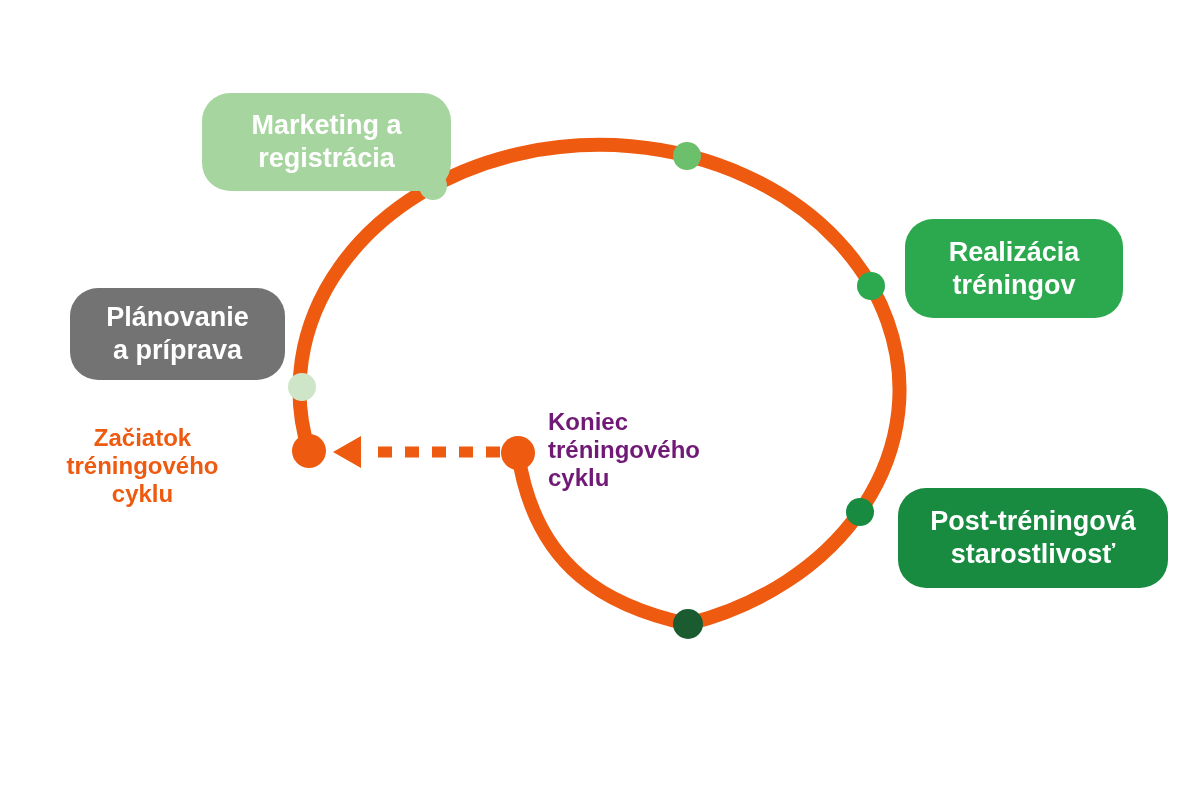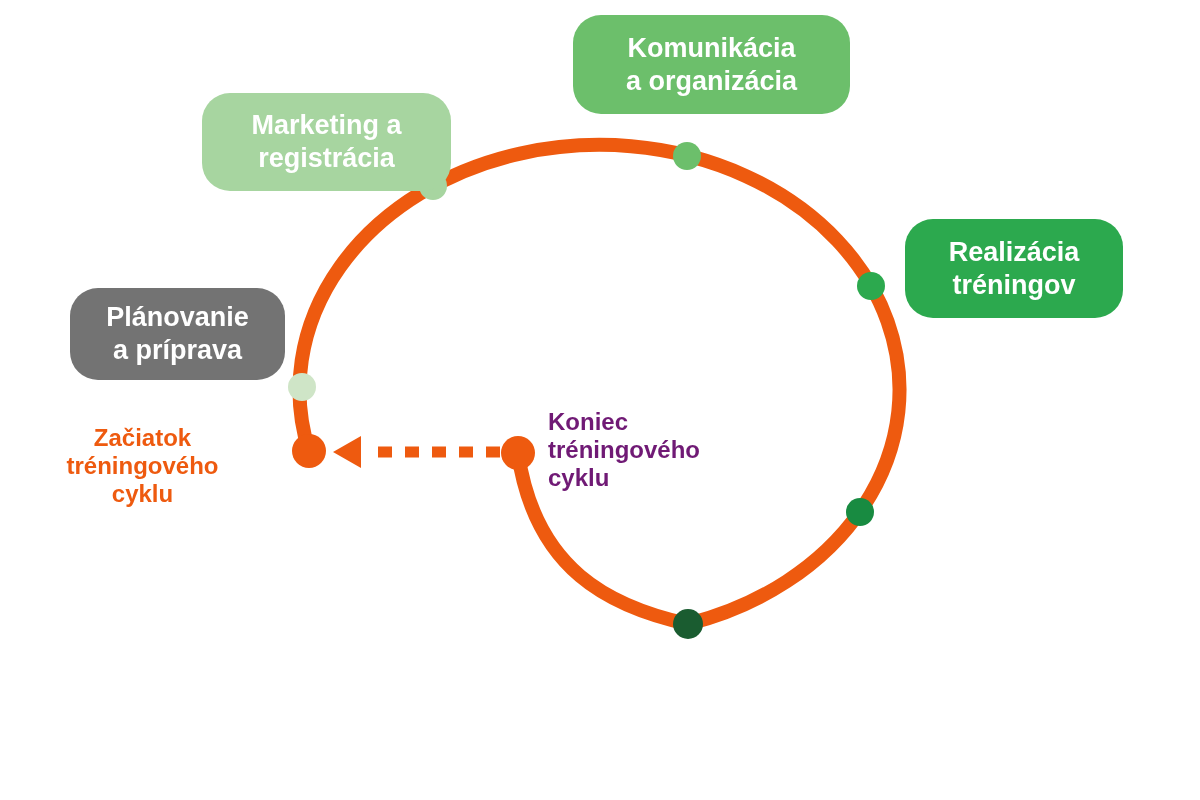--- a/index.html
+++ b/index.html
@@ -69,26 +69,26 @@
     <circle cx="309" cy="451" r="17" fill="#EE5A0F"></circle>
     <circle cx="518" cy="453" r="17" fill="#EE5A0F"></circle>
   </svg>
 
   <div class="stage-box" style="left: 70px; top: 288px; width: 215px; height: 92px; background: #737373;">Plánovanie
 a príprava</div>
 
   <div class="stage-box" style="left: 202px; top: 93px; width: 249px; height: 98px; background: rgb(167, 213, 160);">Marketing a
 registrácia</div>
 
-  <div class="stage-box" style="left: 573px; top: 15px; width: 277px; height: 99px; background: rgb(108, 191, 107);">Komunikácia
-a organizácia</div>
 
   <div class="stage-box" style="left: 905px; top: 219px; width: 218px; height: 99px; background: rgb(44, 169, 78);">Realizácia
 tréningov</div>
 
+  <div class="stage-box" style="left: 898px; top: 488px; width: 270px; height: 100px; background: rgb(24, 139, 65);">Post-tréningová
+starostlivosť</div>
 
 
   <div class="cycle-label start" style="left: 15px; top: 424px; width: 255px; color: rgb(238, 90, 15);">Začiatok
 tréningového
 cyklu</div>
 
   <div class="cycle-label end" style="left: 548px; top: 408px; width: 260px; color: #701a75;">Koniec
 tréningového
 cyklu</div>
 

